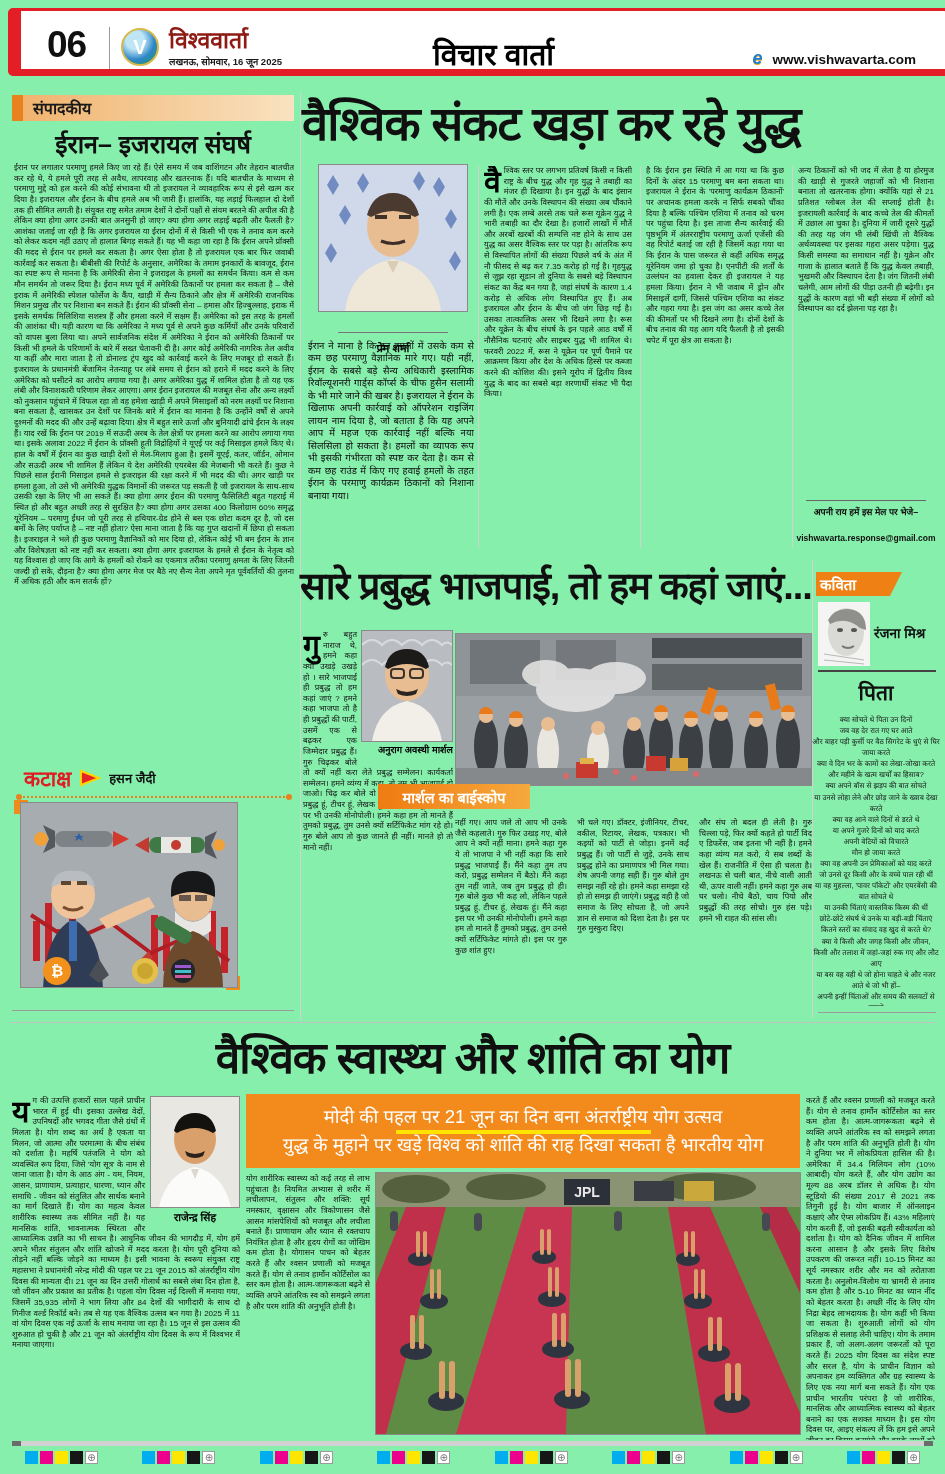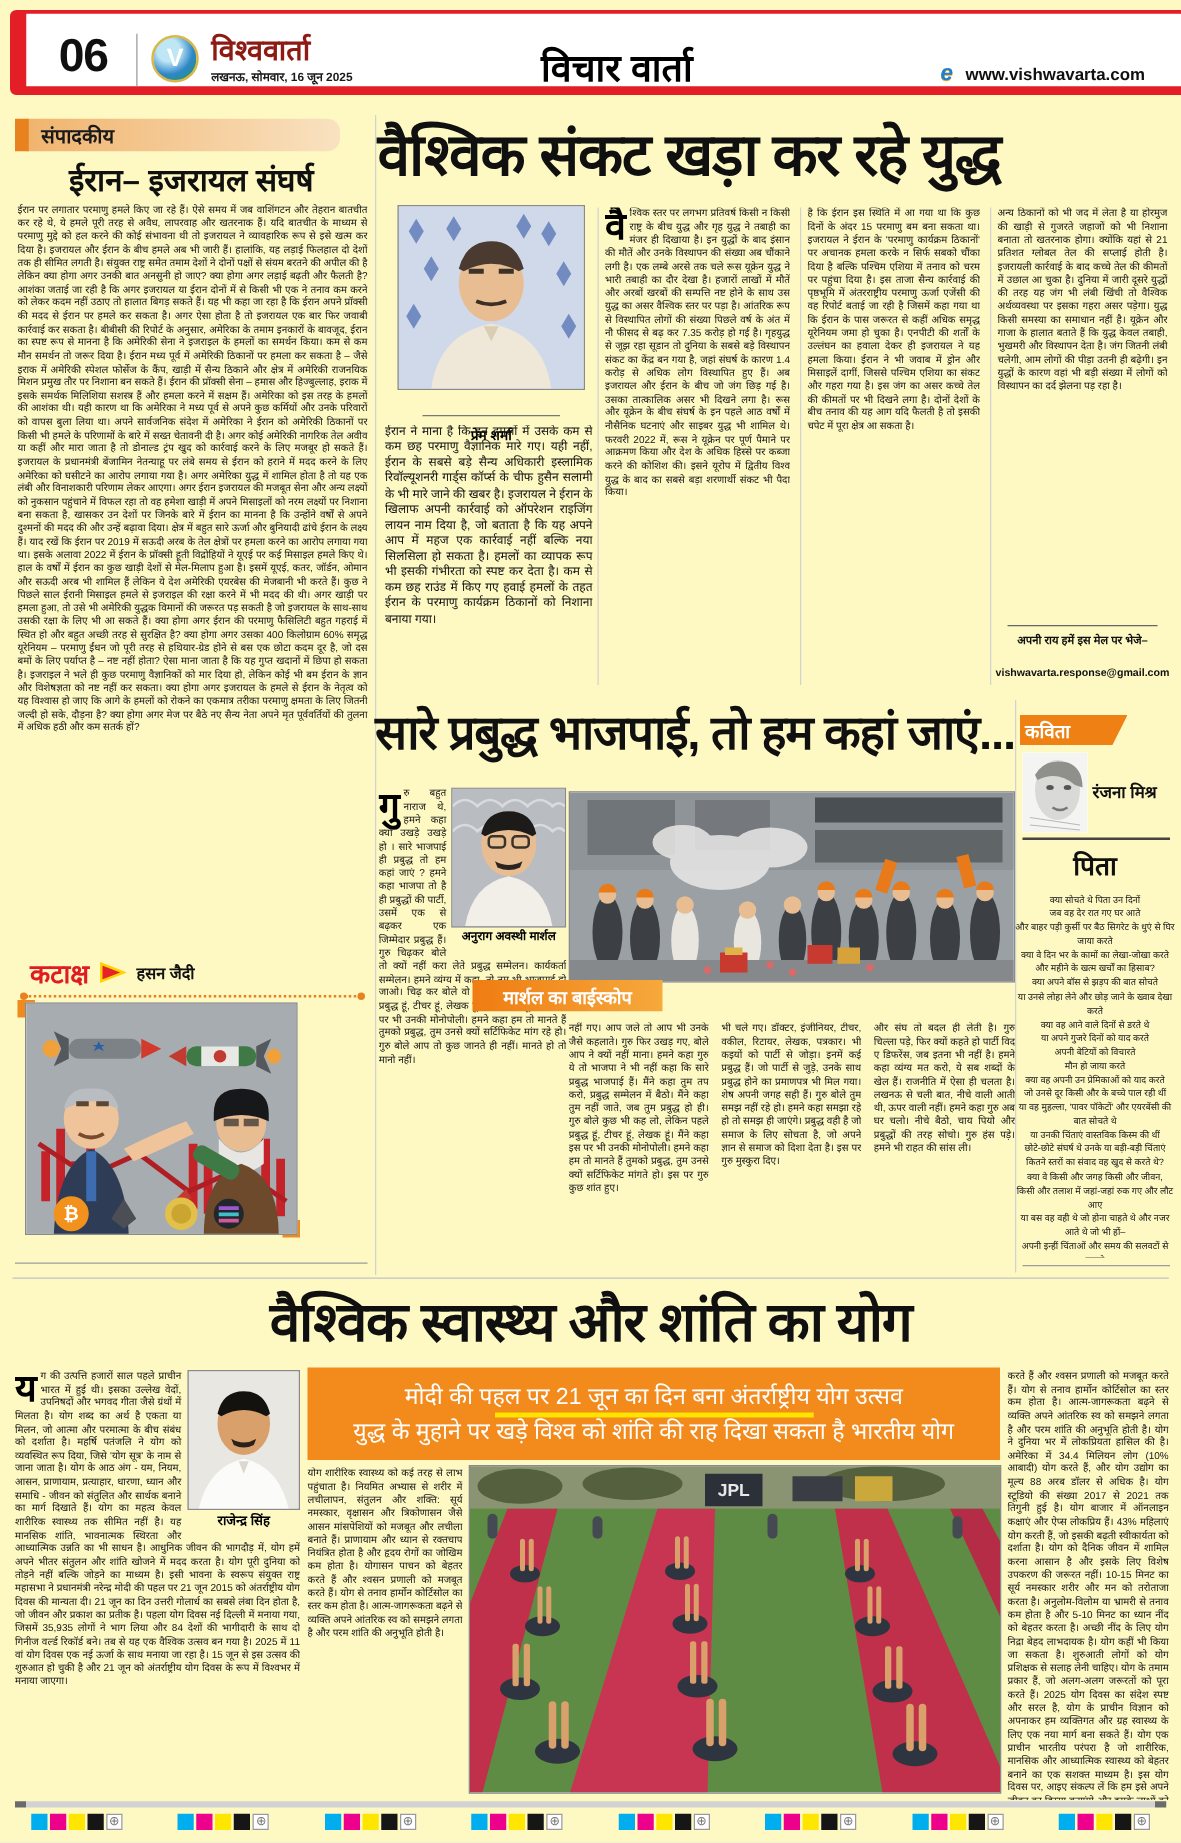--- a/index.html
+++ b/index.html
@@ -1,37 +1,37 @@
 <!DOCTYPE html>
 <html lang="hi"><head>
 <meta charset="utf-8">
 <style>
   html,body{margin:0;padding:0;background:#e9e7e2;}
-  #page{position:relative;width:945px;height:1474px;margin:0 auto;background:#fef9c3;
+  #page{position:relative;width:945px;height:1474px;margin:0 auto;background:#86efac;
         font-family:"Liberation Sans","DejaVu Sans",sans-serif;color:#101010;overflow:hidden;}
   .abs{position:absolute;}
   .body-text{font-size:8px;line-height:1.33;text-align:justify;color:#141414;overflow:hidden;}
   .vrule{width:1px;background:#d2d2d2;}
   .dropcap{float:left;font-size:30px;line-height:.9;font-weight:700;padding:2px 3px 0 0;color:#000;}
   .caption{font-weight:700;text-align:center;color:#000;margin-top:24px;}
   .photo-frame{border:1px solid #8a8a8a;box-sizing:border-box;overflow:hidden;background:#ddd;}
   
   #header-frame{left:8px;top:8px;width:925px;height:58px;border:3px solid #e41e26;border-left-width:13px;border-bottom-width:7px;border-radius:5px;background:#fff;}
   #page-number{left:26px;top:13px;font-size:37px;font-weight:700;letter-spacing:-1px;}
   #hdr-div{left:88px;top:16px;width:1px;height:42px;background:#9a9a9a;}
   #logo{left:100px;top:17px;width:38px;height:38px;border-radius:50%;
         background:radial-gradient(circle at 35% 30%,#bfe6f5 0 28%,#2e86c8 60%,#1c9a50 100%);
         display:flex;align-items:center;justify-content:center;font-weight:700;color:#fff;font-size:20px;border:2px solid #d8b84a;box-sizing:border-box;}
   #masthead{left:148px;top:12px;font-size:23px;font-weight:700;color:#8e1a14;}
   #dateline{left:148px;top:44px;font-size:9.5px;font-weight:700;color:#1a1a1a;}
   #section-title{left:0;top:22px;width:945px;text-align:center;font-size:30px;font-weight:700;color:#000;}
   #website-wrap{right:30px;top:38px;font-size:13.5px;font-weight:700;display:flex;align-items:center;gap:5px;}
   .e-icon{display:inline-block;width:20px;height:20px;border-radius:50%;color:#1e7fd0;font-weight:700;font-style:italic;font-size:18px;line-height:18px;text-align:center;text-shadow:0 1px 0 #f5a623;}
   
-  #edit-band{left:12px;top:95px;width:260px;height:26px;background:linear-gradient(to right,#f0b26b,#f9e2c1);display:flex;align-items:center;border-radius:10px;}
+  #edit-band{left:12px;top:95px;width:282px;height:26px;background:linear-gradient(to right,#f0b26b,#f9e2c1);display:flex;align-items:center;}
   #edit-band .sq{width:11px;height:26px;background:#e8821e;margin-right:10px;}
   #edit-band .lbl{font-size:16px;font-weight:700;color:#1a1a1a;}
   #edit-title{left:12px;top:126px;width:282px;text-align:center;font-size:25px;font-weight:700;}
   #edit-body{left:14px;top:163px;width:280px;height:588px;}
   
   #satire-hd{left:24px;top:764px;display:flex;align-items:center;gap:8px;}
   #satire-hd .klabel{font-size:21px;font-weight:700;color:#e01b22;}
   #satire-hd .aname{font-size:13px;font-weight:700;color:#111;}
   #satire-dots{left:20px;top:796px;width:268px;border-top:2px dotted #e8821e;}
   #satire-dots::before,#satire-dots::after{content:"";position:absolute;top:-4px;width:6px;height:6px;border-radius:50%;background:#e8821e;}
@@ -244,21 +244,21 @@
               <path d="M0 34 q10 -10 20 0 q10 -10 20 0 q10 -10 20 0 q10 -10 20 0 q5 -5 10 0"></path>
             </g>
           <ellipse cx="45" cy="44" rx="22" ry="26" fill="#e9bd92"></ellipse>
           <path d="M23 36 q4 -18 22 -18 q18 0 22 18 l-3 2 q-19 -10 -38 0 z" fill="#1d1b1a"></path>
           <rect x="29" y="38" width="13" height="9" rx="3" fill="none" stroke="#3a332c" stroke-width="2"></rect>
           <rect x="48" y="38" width="13" height="9" rx="3" fill="none" stroke="#3a332c" stroke-width="2"></rect>
           <path d="M34 58 q11 6 22 0 l-2 5 q-9 4 -18 0 z" fill="#2c2421"></path>
           <path d="M10 110 q6 -34 35 -40 q29 6 35 40 z" fill="#f2efe8"></path>
         </svg>
       </div>
-      <div class="caption" style="font-size:9.5px;margin-top:2px;">अनुराग अवस्थी मार्शल</div>
+      <div class="caption" style="font-size:9.5px;margin-top:2px;text-align:right;">अनुराग अवस्थी मार्शल</div>
     </div>
     <span class="dropcap">गु</span><span>रु बहुत नाराज थे, हमने कहा क्यों उखड़े उखड़े हो । सारे भाजपाई ही प्रबुद्ध तो हम कहां जाएं ? हमने कहा भाजपा तो है ही प्रबुद्धों की पार्टी, उसमें एक से बढ़कर एक जिम्मेदार प्रबुद्ध हैं। गुरु चिढ़कर बोले तो क्यों नहीं करा लेते प्रबुद्ध सम्मेलन। कार्यकर्ता सम्मेलन। हमने व्यंग्य में कहा, तो तुम भी भाजपाई हो जाओ। चिढ़ कर बोले वो तो मैं हूं ही, लेकिन पहले प्रबुद्ध हूं, टीचर हूं, लेखक हूं, समाजसेवी हूं। क्या इस पर भी उनकी मोनोपोली। हमने कहा हम तो मानते हैं तुमको प्रबुद्ध, तुम उनसे क्यों सर्टिफिकेट मांग रहे हो। गुरु बोले आप तो कुछ जानते ही नहीं। मानते हो तो मानो नहीं।</span>
   </div>
 
   <div class="abs photo-frame" style="left:455px;top:633px;width:357px;height:153px;">
     <svg width="355" height="151" viewBox="0 0 355 151">
       <rect width="355" height="151" fill="#9aa0a4"></rect>
       <rect x="0" y="0" width="355" height="62" fill="#8e9498"></rect>
       <rect x="14" y="6" width="70" height="44" fill="#6f7579"></rect>
         <rect x="100" y="6" width="60" height="40" fill="#75797d"></rect>

